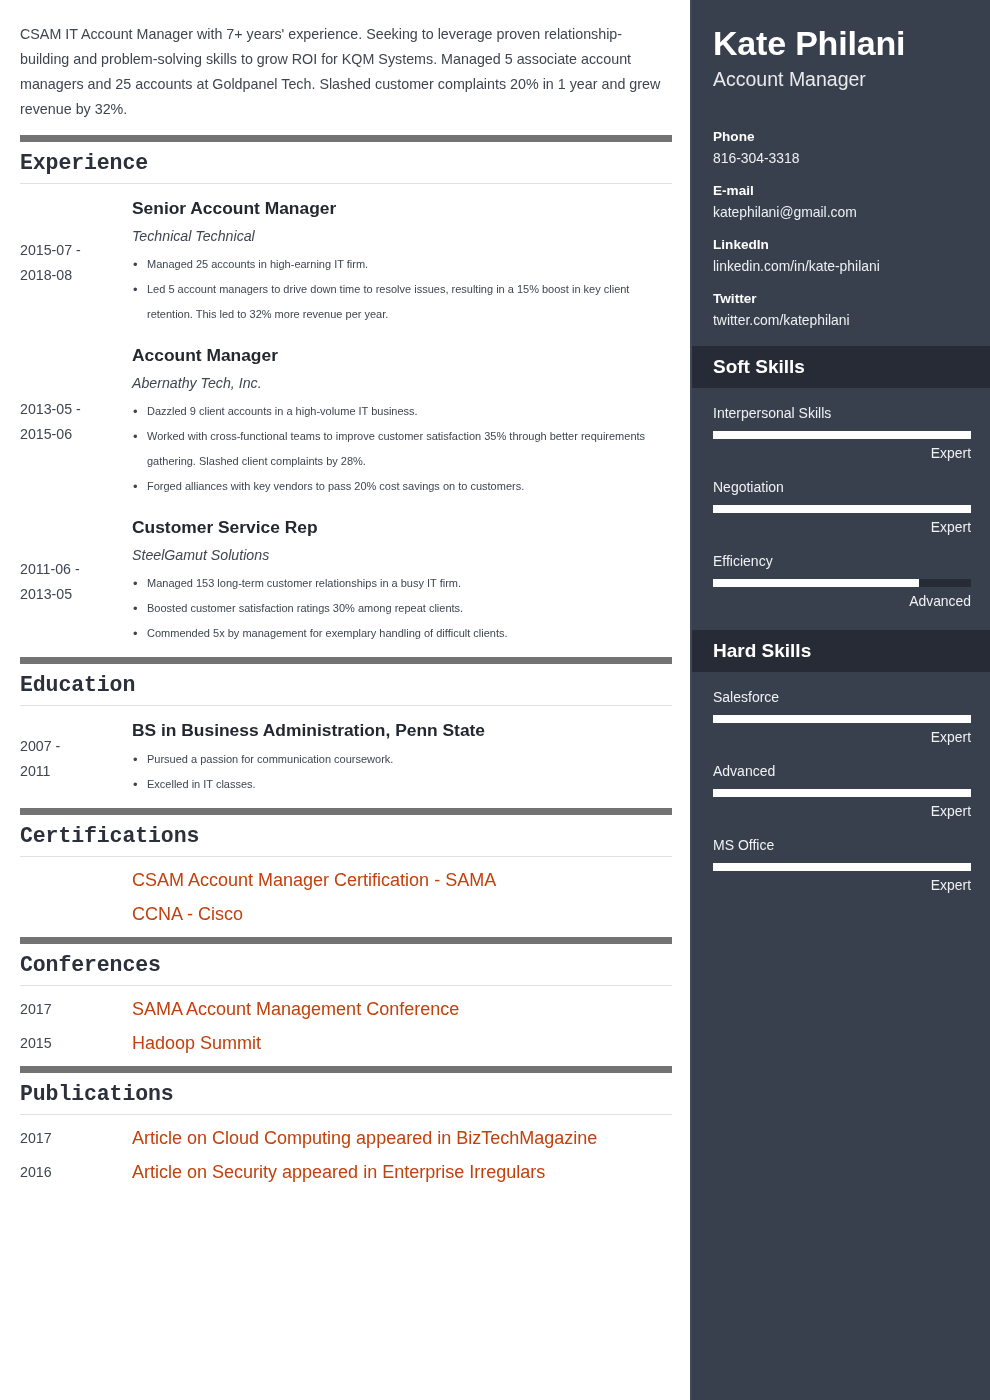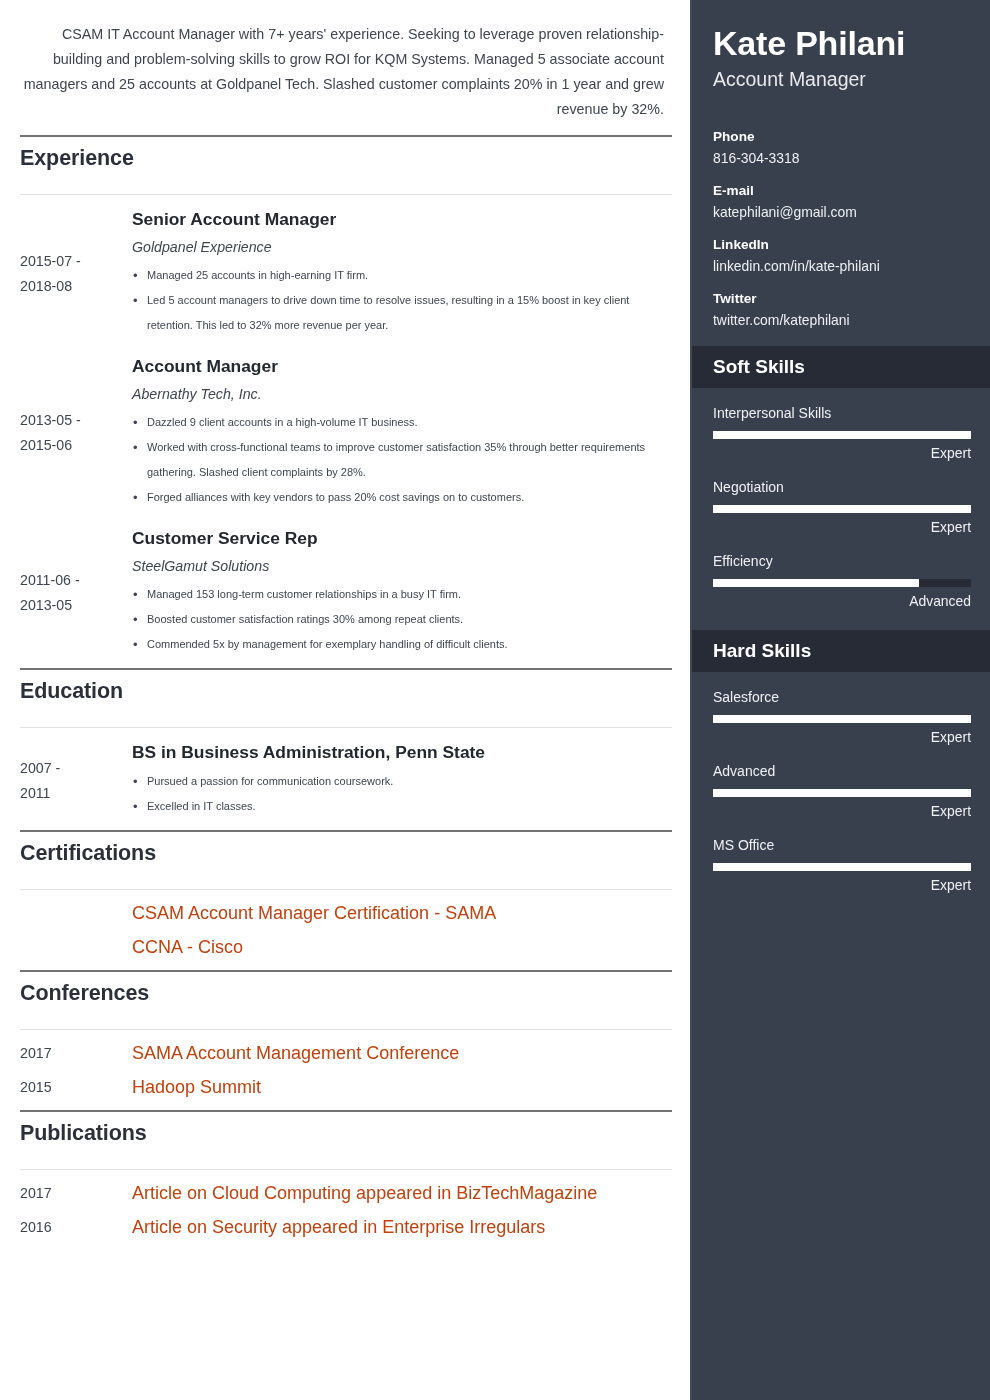--- a/index.html
+++ b/index.html
@@ -25,31 +25,32 @@
   .main-col {
     width: 690px;
     padding: 22px 18px 0 20px;
     background: #ffffff;
   }
 
   .summary {
     font-size: 14.3px;
     line-height: 25px;
     color: #3f4550;
-    text-align: right;
+    text-align: left;
     padding-right: 8px;
     margin-bottom: 13px;
   }
 
   .section { margin-bottom: 0; }
 
   .section-head {
-    border-top: 2px solid #737373;
+    border-top: 7px solid #737373;
     border-bottom: 1px solid #dfe1e4;
-    padding: 8px 0 23px 0;
+    padding: 8px 0 7px 0;
+    font-family: Liberation Mono, monospace;
   }
   .section-head h2 {
     font-size: 21.5px;
     font-weight: bold;
     color: #2b303b;
     letter-spacing: -0.1px;
     line-height: 26px;
   }
 
   .section-body { padding: 12px 0 11px 0; }
@@ -230,21 +231,21 @@
       </div>
       <div class="section-body">
 
         <div class="entry">
           <div class="entry-date">
             <span>2015-07 -</span>
             <span>2018-08</span>
           </div>
           <div class="entry-main">
             <div class="entry-title">Senior Account Manager</div>
-            <div class="entry-sub">Goldpanel Experience</div>
+            <div class="entry-sub">Technical Technical</div>
             <ul class="bullets">
               <li>Managed 25 accounts in high-earning IT firm.</li>
               <li>Led 5 account managers to drive down time to resolve issues, resulting in a 15% boost in key client retention. This led to 32% more revenue per year.</li>
             </ul>
           </div>
         </div>
 
         <div class="entry">
           <div class="entry-date">
             <span>2013-05 -</span>

